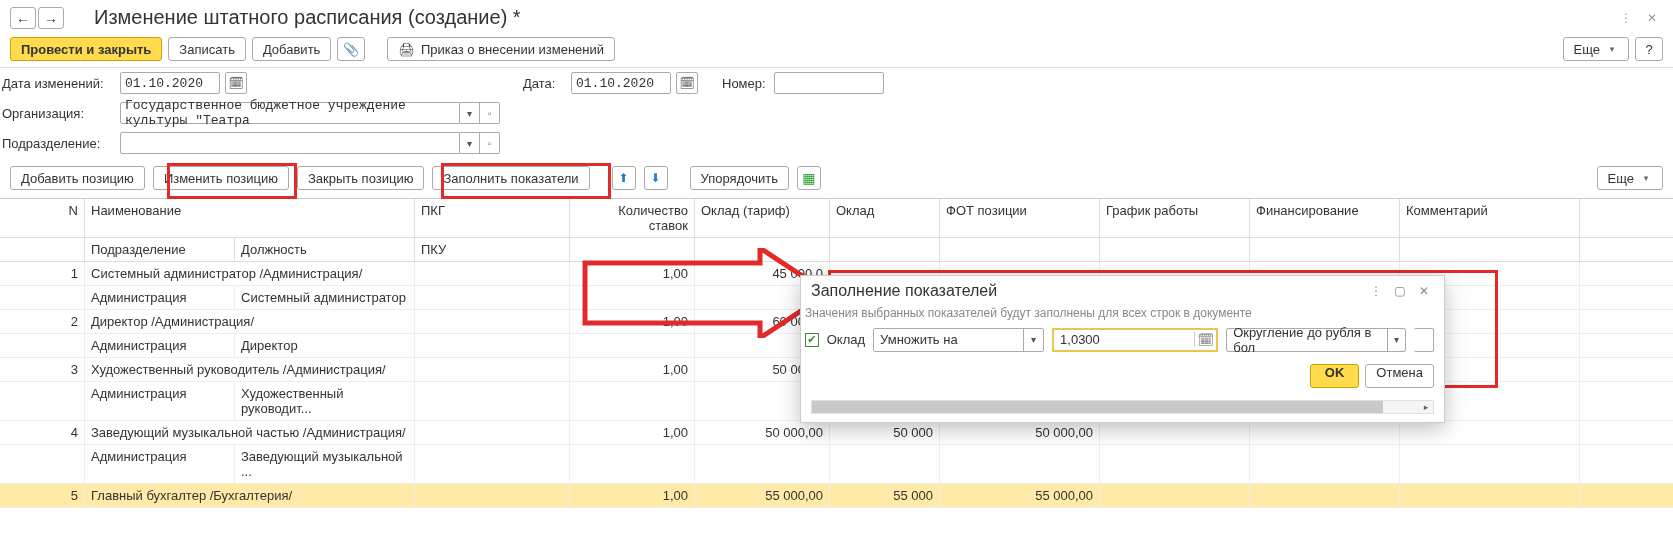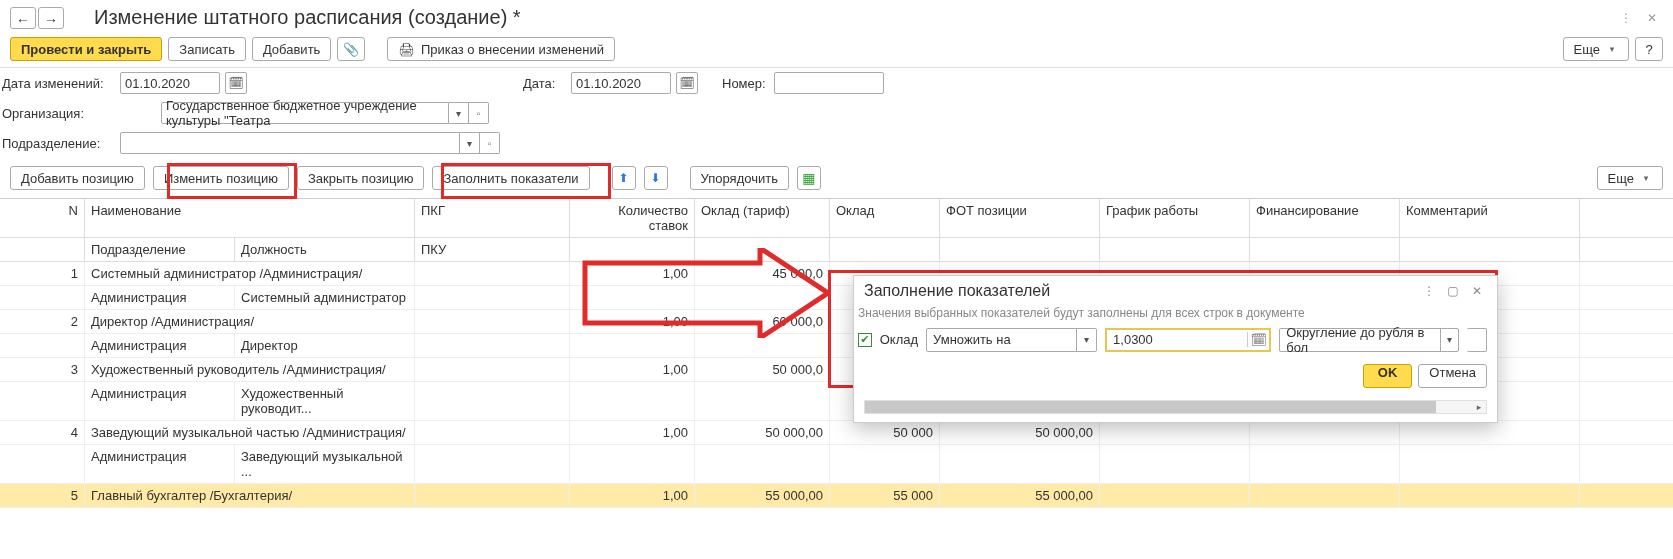--- a/index.html
+++ b/index.html
@@ -17,21 +17,21 @@
   .cmd-bar{display:flex;align-items:center;padding:4px 10px 6px 10px;gap:6px;border-bottom:1px solid #ddd;}
   .btn{height:24px;background:#fff;border:1px solid #aaa;border-radius:3px;padding:0 10px;display:inline-flex;align-items:center;gap:6px;cursor:pointer;font-size:13px;}
   .btn.yellow{background:#ffdb4d;border-color:#c8a200;font-weight:700;}
   .btn.icon{padding:0;width:28px;justify-content:center;}
   .drop{width:12px;display:inline-flex;justify-content:center;font-size:9px;color:#666;}
 
   
   .form-row{display:flex;align-items:center;padding:4px 2px;gap:8px;}
   .lbl{min-width:110px;}
   .lbl2{min-width:40px;}
-  .input{height:22px;border:1px solid #aaa;border-radius:2px;padding:0 4px;display:inline-flex;align-items:center;background:#fff;font-size:13px;}
+  .input{height:22px;border:1px solid #aaa;border-radius:2px;padding:0 4px;display:inline-flex;align-items:center;background:#fff;font-size:13px;font-family:Liberation Mono, monospace;}
   .input.date{width:100px;}
   .cal-btn{width:22px;height:22px;border:1px solid #aaa;border-radius:2px;background:#fff;display:inline-flex;align-items:center;justify-content:center;font-size:12px;margin-left:-3px;cursor:pointer;}
   .combo{display:inline-flex;align-items:stretch;height:22px;}
   .combo .input{border-top-right-radius:0;border-bottom-right-radius:0;}
   .combo .cbtn{width:20px;border:1px solid #aaa;border-left:none;display:flex;align-items:center;justify-content:center;font-size:10px;color:#555;cursor:pointer;background:#fff;}
   .combo .cbtn:first-of-type{}
   .combo .cbtn:last-of-type{border-top-right-radius:2px;border-bottom-right-radius:2px;}
 
   
   .tbl-tbar{display:flex;align-items:center;padding:8px 10px;gap:8px;}
@@ -67,21 +67,21 @@
   .hl{position:absolute;border:3px solid #e12a2a;pointer-events:none;}
   #hl1{left:167px;top:163px;width:130px;height:36px;}
   #hl2{left:441px;top:163px;width:170px;height:36px;}
   #hl3{left:828px;top:270px;width:670px;height:118px;}
 
   
   .big-arrow{position:absolute;left:580px;top:248px;width:250px;height:90px;pointer-events:none;}
   .big-arrow svg{width:100%;height:100%;}
 
   
-  .popup{position:absolute;left:853px;top:275px;width:645px;background:#fff;box-shadow:0 6px 20px rgba(0,0,0,.25);border:1px solid #ccc;}
+  .popup{position:absolute;left:800px;top:275px;width:645px;background:#fff;box-shadow:0 6px 20px rgba(0,0,0,.25);border:1px solid #ccc;}
   .popup-head{display:flex;align-items:center;padding:6px 10px;font-size:16px;color:#333;}
   .popup-head .sp{flex:1;}
   .popup-head .pbtn{width:20px;height:18px;display:flex;align-items:center;justify-content:center;font-size:12px;color:#888;cursor:pointer;margin-left:4px;}
   .popup-body{padding:0 10px 6px 4px;}
   .desc{font-size:12px;color:#888;line-height:1.3;margin-bottom:6px;}
   .prow{display:flex;align-items:center;gap:8px;}
   .chk{width:14px;height:14px;border:1px solid #3a8a3a;display:inline-flex;align-items:center;justify-content:center;cursor:pointer;}
   .chk::after{content:"✔";font-size:11px;color:#3a8a3a;}
   .sel{height:24px;display:flex;align-items:stretch;border:1px solid #aaa;border-radius:2px;}
   .sel .sv{padding:0 6px;display:flex;align-items:center;font-size:13px;}
@@ -143,21 +143,21 @@
     <span class="input date">01.10.2020</span>
     <span class="cal-btn">🗓</span>
     <span style="width:8px;"></span>
     <span>Номер:</span>
     <span class="input" style="width:110px;"></span>
   </div>
 
   <div class="form-row">
     <span class="lbl">Организация:</span>
     <div class="combo">
-      <span class="input" style="width:288px;margin-left:41px;">Государственное бюджетное учреждение культуры "Театра</span>
+      <span class="input" style="width:340px;">Государственное бюджетное учреждение культуры "Театра</span>
       <span class="cbtn">▾</span>
       <span class="cbtn">▫</span>
     </div>
   </div>
 
   <div class="form-row">
     <span class="lbl">Подразделение:</span>
     <div class="combo">
       <span class="input" style="width:340px;"></span>
       <span class="cbtn">▾</span>

